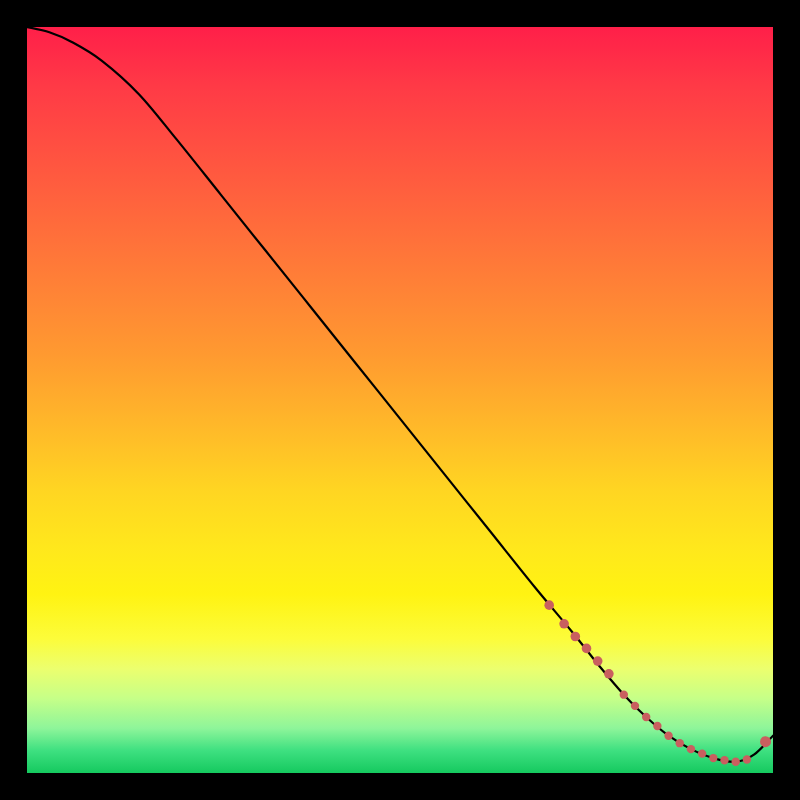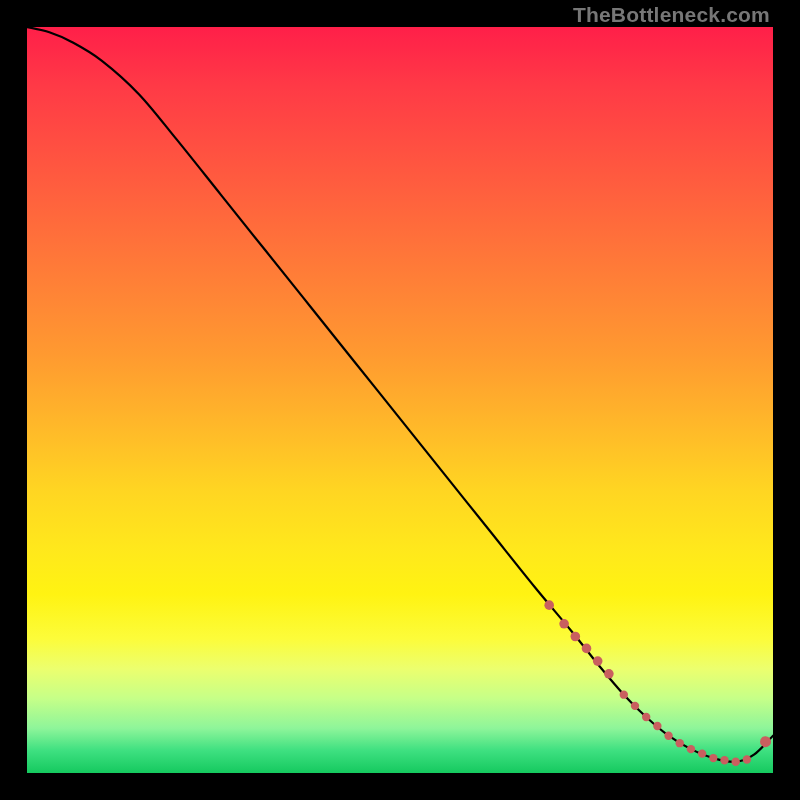--- a/index.html
+++ b/index.html
@@ -50,21 +50,20 @@
     width: 746px;
     height: 746px;
     pointer-events: none;
   }
 </style>
 </head>
 <body>
 
 <div class="stage">
   <div class="plot"></div>
-  <div class="watermark">TheBottleneck.com</div>
   <svg class="curve" viewBox="0 0 746 746" preserveAspectRatio="none">
     <path id="curve-path" fill="none" stroke="#000000" stroke-width="2.2" stroke-linejoin="round" stroke-linecap="round" d="M 0,0 C 3.73,0.87033333333333 14.919999999999998,2.7353333333333203 22.38,5.22199999999998 C 29.84,7.708666666666639 36.056666666666665,10.19533333333328 44.76,14.919999999999959 C 53.46333333333333,19.644666666666637 63.41000000000001,24.86666666666671 74.60000000000001,33.57000000000005 C 85.79,42.27333333333339 99.46666666666665,54.085 111.89999999999999,67.13999999999999 C 124.33333333333333,80.19499999999998 135.52333333333334,95.11499999999997 149.20000000000002,111.89999999999998 C 162.8766666666667,128.68499999999997 179.04000000000002,149.20000000000002 193.96,167.85000000000002 C 208.88,186.50000000000003 223.8,205.15000000000006 238.72,223.80000000000007 C 253.64,242.45000000000007 268.56,261.1 283.48,279.75 C 298.40000000000003,298.4 313.32,317.04999999999995 328.24,335.7 C 343.16,354.35 358.08,373.00000000000006 373,391.65000000000003 C 387.92,410.3 402.84000000000003,428.95 417.76000000000005,447.59999999999997 C 432.68000000000006,466.24999999999994 447.59999999999997,484.9 462.52,503.54999999999995 C 477.44,522.1999999999999 493.60333333333335,542.715 507.28000000000003,559.5 C 520.9566666666667,576.285 533.3900000000001,590.5833333333334 544.58,604.26 C 555.77,617.9366666666666 565.7166666666666,630.9916666666666 574.42,641.56 C 583.1233333333333,652.1283333333333 589.34,659.5883333333333 596.8000000000001,667.67 C 604.2600000000001,675.7516666666667 611.72,683.2116666666666 619.18,690.05 C 626.6399999999999,696.8883333333333 634.0999999999999,703.3536666666666 641.56,708.7 C 649.02,714.0463333333335 656.48,718.398 663.94,722.128 C 671.4000000000001,725.8580000000001 678.8600000000001,728.9663333333334 686.32,731.08 C 693.78,733.1936666666667 701.8616666666666,735.4316666666666 708.6999999999999,734.81 C 715.5383333333333,734.1883333333333 721.1333333333333,731.7016666666667 727.35,727.35 C 733.5666666666667,722.9983333333333 742.8916666666667,711.8083333333334 746,708.7"></path>
     <g id="dots">
         <circle cx="522.1999999999999" cy="578.15" r="4.8" fill="#c95f5f"></circle>
         <circle cx="537.12" cy="596.8" r="4.8" fill="#c95f5f"></circle>
         <circle cx="548.31" cy="609.482" r="4.8" fill="#c95f5f"></circle>
         <circle cx="559.5" cy="621.418" r="4.8" fill="#c95f5f"></circle>
         <circle cx="570.69" cy="634.1" r="4.8" fill="#c95f5f"></circle>
         <circle cx="581.88" cy="646.782" r="4.8" fill="#c95f5f"></circle>
         <circle cx="596.8000000000001" cy="667.67" r="4.2" fill="#c95f5f"></circle>

